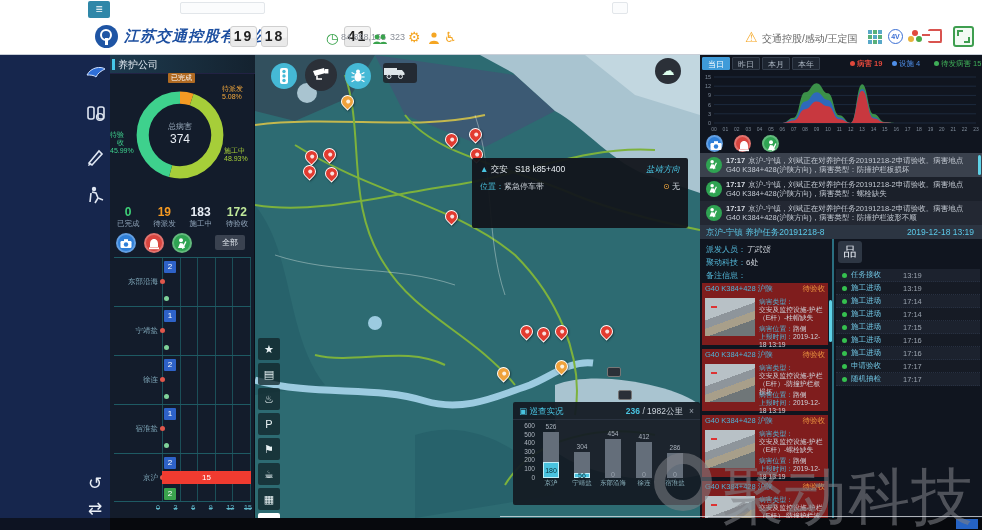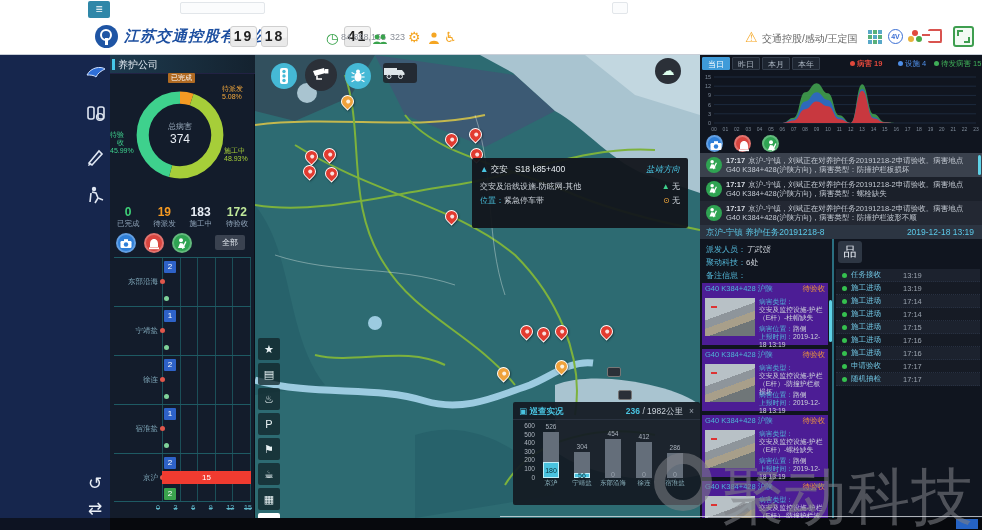--- a/index.html
+++ b/index.html
@@ -97,21 +97,21 @@
     background:#1d2531;border:1px solid #343e4c;border-radius:1px;}
   .tab.on{background:#3f9bd9;border-color:#3f9bd9;color:#fff;}
   .lgd{position:absolute;top:4px;font-size:7.5px;}
   .lgd s{display:inline-block;width:5px;height:5px;border-radius:50%;margin-right:2px;}
   .ev{position:absolute;left:0;width:282px;height:24px;display:flex;align-items:center;}
   .ev .txt{font-size:7.5px;color:#c3c9d2;line-height:9px;width:248px;}
   .ev .tm{color:#d8dde4;font-weight:bold;margin-right:3px;}
   .taskbar{left:0;top:170px;width:282px;height:14px;background:#2c3542;font-size:8.5px;line-height:14px;color:#5bc8e8;}
   .info-line{font-size:8px;line-height:13px;}
   .ilab{color:#53b7d8;}
-  .card{position:absolute;left:2px;width:126px;height:62px;background:#4c1d95;}
+  .card{position:absolute;left:2px;width:126px;height:62px;background:#7f1d1d;}
   .card .chd{height:12px;font-size:7.5px;line-height:12px;color:#4fb3d6;padding:0 3px;display:flex;justify-content:space-between;}
   .card .tag{color:#e8913f;}
   .photo{position:absolute;left:3px;top:15px;width:50px;height:38px;
     background:linear-gradient(160deg,#b8c1c6 0 40%,#8e959b 40% 55%,#a89f8a 55% 70%,#6f7678 70% 100%);}
   .photo:after{content:"";position:absolute;left:6px;top:8px;width:6px;height:2px;background:#d33;}
   .cfield{position:absolute;left:57px;font-size:6.8px;line-height:8px;color:#cfd4db;width:67px;}
   .tl-row{display:flex;align-items:center;height:13px;font-size:7.5px;border-bottom:1px dotted #273041;}
   .tl-row s{width:5px;height:5px;border-radius:50%;background:#35c04f;margin:0 4px 0 6px;}
   .tl-row .tt{color:#6fc3e0;width:52px;}
   .tl-row .tm{color:#9aa3ae;}
@@ -458,34 +458,30 @@
 
     
     <div class="abs tip">
       <div class="hd">
         <span class="cy">▲</span>
         <span>交安</span>&nbsp;&nbsp;
         <span>S18 k85+400</span>
         <span class="cy" style="float:right;font-style:italic;">盐靖方向</span>
       </div>
       <div class="row">
-          <span>交安及沿线设施-防眩网-其他</span>
-        <span><i style="color:#3ed18d;font-style:normal;">▲</i> <span>无</span></span>
-        </div>
-      <div class="row">
           <span><span class="cy">位置：</span><span>紧急停车带</span></span>
         <span><i style="color:#f5a93c;font-style:normal;">⊙</i> <span>无</span></span>
         </div>
     </div>
 
     
     <div class="abs popup">
       <div class="pop-head">
         <span style="color:#49c3e0;">▣</span>
-        <span style="color:#49c3e0;font-weight:bold;">巡查实况</span>
+        <span style="color:#49c3e0;">巡查实况</span>
         <span style="float:right;color:#9aa3ae;margin-left:6px;">×</span>
         <span style="float:right;"><b style="color:#49c3e0;">236</b> <span>/ 1982公里</span></span>
       </div>
       <div class="pop-ylab" id="popY">
           <div style="height: 8.6px; line-height: 8.6px;">600</div>
           <div style="height: 8.6px; line-height: 8.6px;">500</div>
           <div style="height: 8.6px; line-height: 8.6px;">400</div>
           <div style="height: 8.6px; line-height: 8.6px;">300</div>
           <div style="height: 8.6px; line-height: 8.6px;">200</div>
           <div style="height: 8.6px; line-height: 8.6px;">100</div>
@@ -523,21 +519,21 @@
 
   <div class="abs rpanel">
     <div id="rpTabs">
         <div class="tab on" style="left: 2px; position: absolute;">当日</div>
         <div class="tab" style="left: 32px; position: absolute;">昨日</div>
         <div class="tab" style="left: 62px; position: absolute;">本月</div>
         <div class="tab" style="left: 92px; position: absolute;">本年</div>
       </div>
     <div id="rpLegend">
         <div class="lgd" style="left: 150px; position: absolute; color: rgb(224, 72, 60); font-weight: bold;"><s style="background:#e0483c"></s>病害 19</div>
-        <div class="lgd" style="left: 198px; position: absolute; color: rgb(79, 143, 232);"><s style="background:#4f8fe8"></s>设施 4</div>
+        <div class="lgd" style="left: 192px; position: absolute; color: rgb(79, 143, 232);"><s style="background:#4f8fe8"></s>设施 4</div>
         <div class="lgd" style="left: 234px; position: absolute; color: rgb(63, 174, 88);"><s style="background:#3fae58"></s>待发病害 15</div>
       </div>
     <svg class="abs" id="areaSvg" style="left:0;top:16px;" width="282" height="62">
         <line x1="14" x2="276" y1="52" y2="52" stroke="#22344a" stroke-width="0.7"></line>
         <text x="11" y="54" text-anchor="end" font-size="5.5" fill="#7e8a98">0</text>
         <line x1="14" x2="276" y1="42.8" y2="42.8" stroke="#22344a" stroke-width="0.7"></line>
         <text x="11" y="44.8" text-anchor="end" font-size="5.5" fill="#7e8a98">3</text>
         <line x1="14" x2="276" y1="33.599999999999994" y2="33.599999999999994" stroke="#22344a" stroke-width="0.7"></line>
         <text x="11" y="35.599999999999994" text-anchor="end" font-size="5.5" fill="#7e8a98">6</text>
         <line x1="14" x2="276" y1="24.400000000000002" y2="24.400000000000002" stroke="#22344a" stroke-width="0.7"></line>

